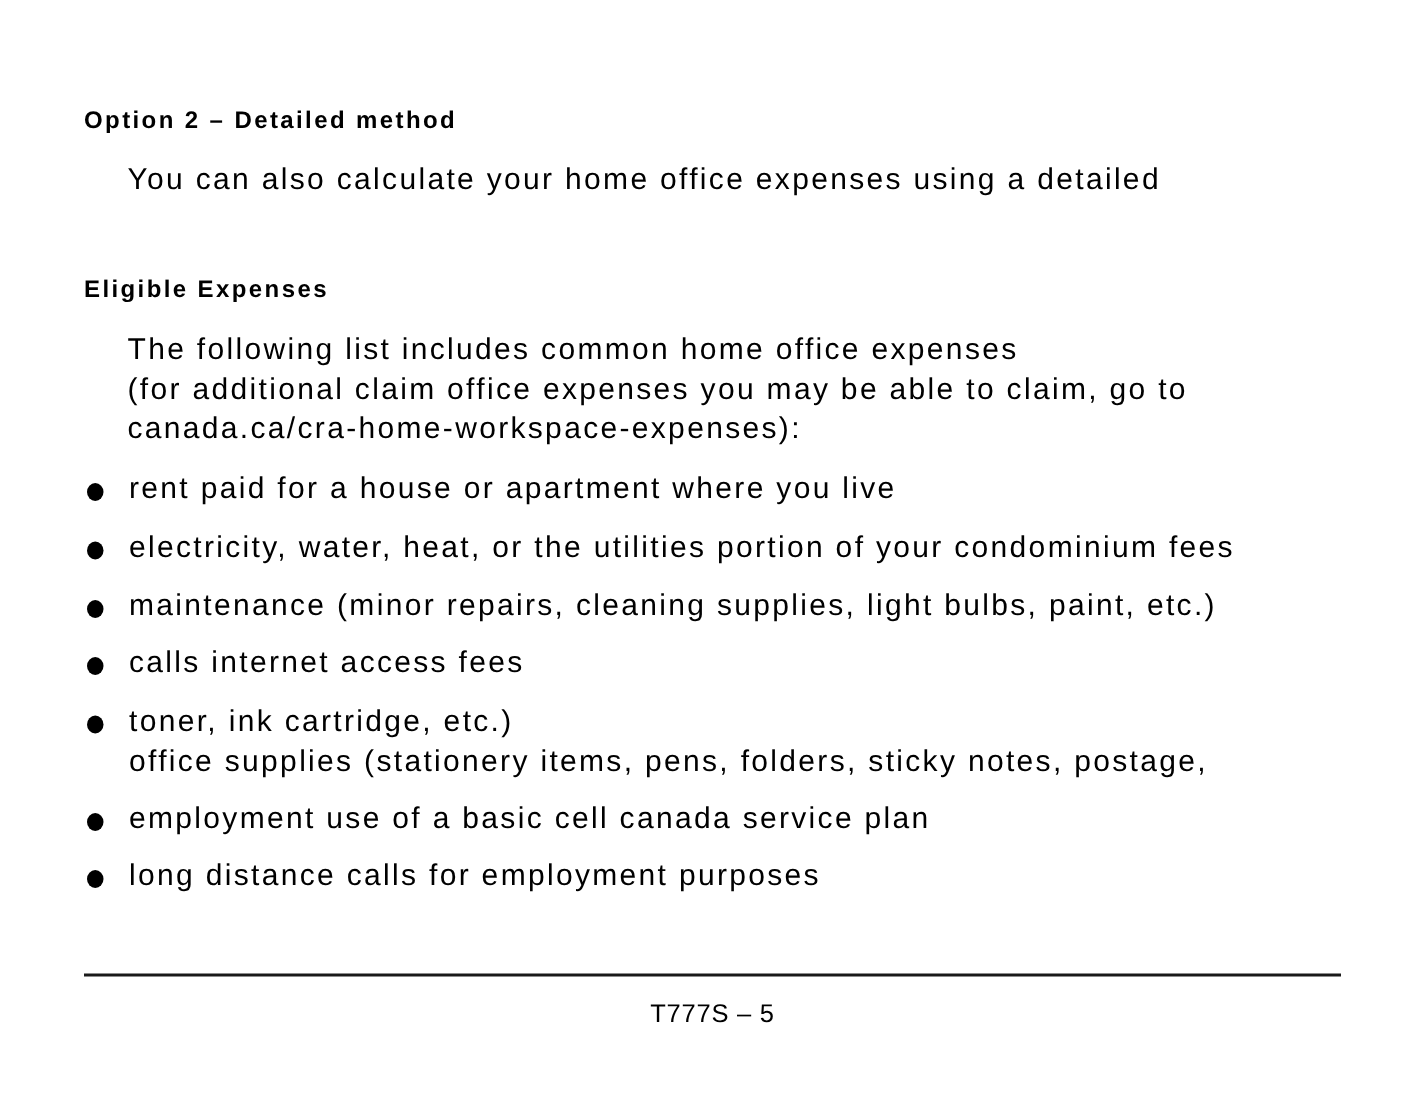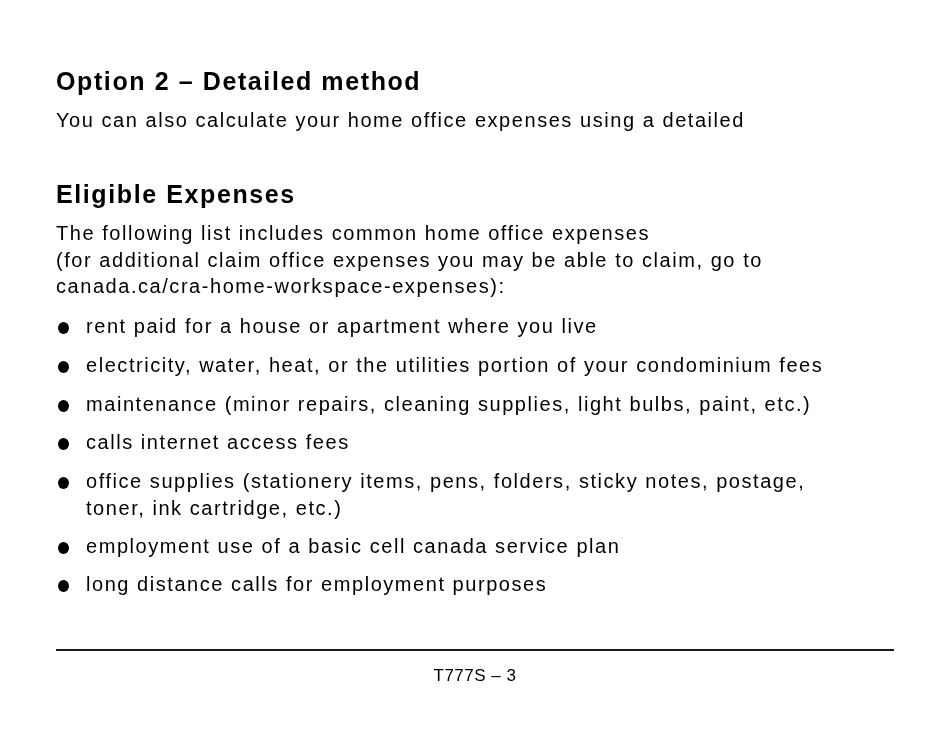--- a/index.html
+++ b/index.html
@@ -18,34 +18,34 @@
     .page {
       position: absolute;
       left: 56px;
       top: 0;
       width: 840px;
     }
     .heading {
       position: absolute;
       left: 0;
       font-weight: bold;
-      font-size: 25px;
+      font-size: 16px;
       letter-spacing: 1.6px;
       white-space: nowrap;
       line-height: 26px;
     }
     .para {
       position: absolute;
       left: 0;
       font-size: 20px;
       letter-spacing: 1.55px;
       line-height: 26.5px;
       white-space: nowrap;
     }
-    .para .line { display: block; }
+    .para .line { display: block; margin-left: 29px; }
     .bold { font-weight: normal; }
     .bullet-list {
       position: absolute;
       left: 0;
       top: 313px;
       margin: 0;
       padding: 0;
       list-style: none;
     }
     .bullet-item {
@@ -129,34 +129,34 @@
     </div>
     <div class="bullet-item" style="top:116px;">
       <span class="bullet-dot"></span>
       <span class="bullet-text">
           <span class="line">calls internet access fees</span>
         </span>
     </div>
     <div class="bullet-item" style="top:155px;">
       <span class="bullet-dot"></span>
       <span class="bullet-text">
+        <span class="line">toner, ink cartridge, etc.)</span>
         <span class="line">office supplies (stationery items, pens, folders, sticky notes, postage,</span>
-        <span class="line">toner, ink cartridge, etc.)</span>
       </span>
     </div>
     <div class="bullet-item" style="top:220px;">
       <span class="bullet-dot"></span>
       <span class="bullet-text">
           <span class="line">employment use of a basic cell canada service plan</span>
         </span>
     </div>
     <div class="bullet-item" style="top:258px;">
       <span class="bullet-dot"></span>
       <span class="bullet-text">
           <span class="line">long distance calls for employment purposes</span>
         </span>
     </div>
   </div>
 
 </div>
 
 <div class="rule"></div>
-<div class="footer">T777S – 3</div>
+<div class="footer">T777S – 5</div>
 
 </body></html>

